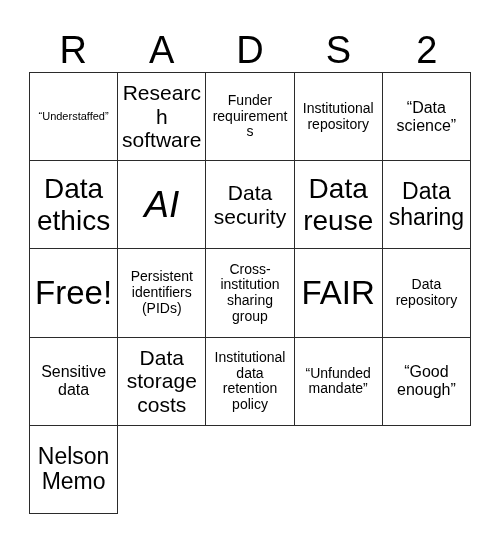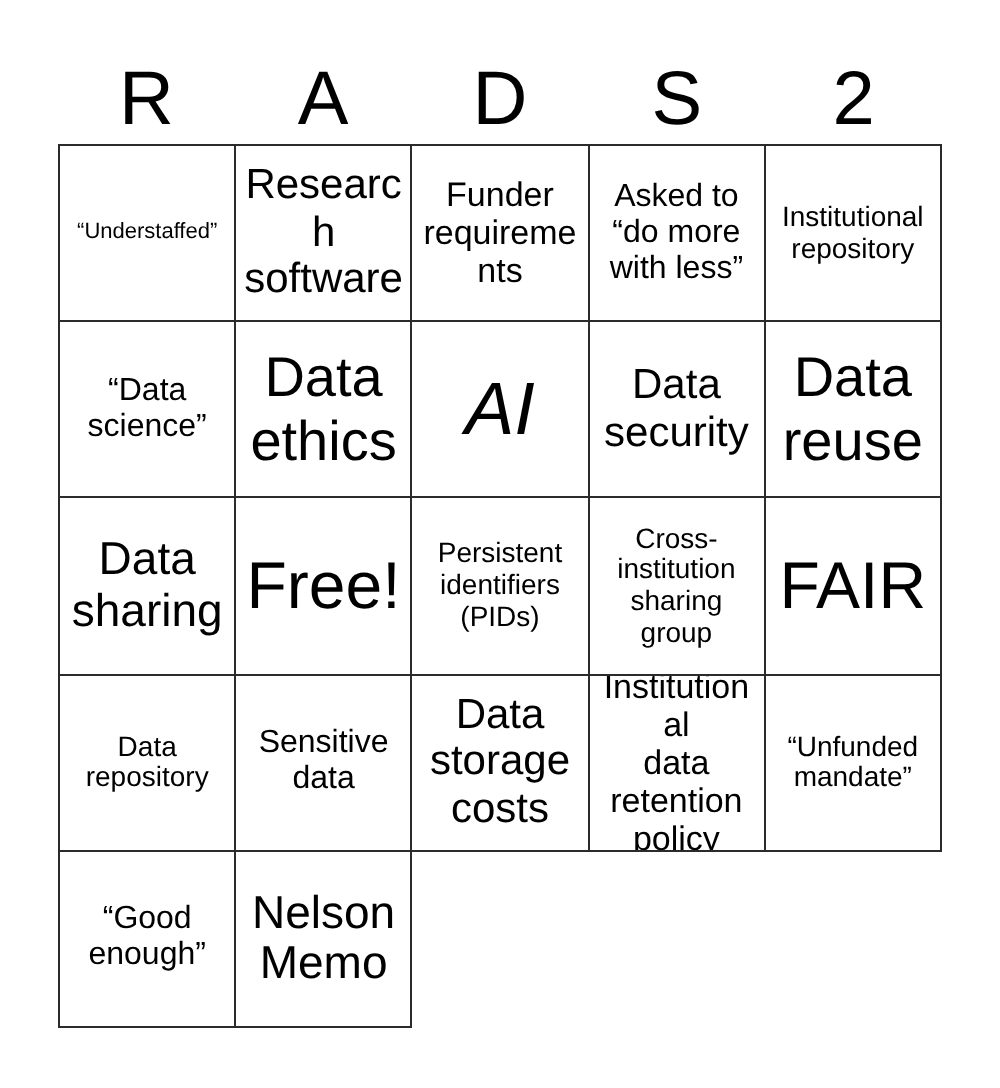--- a/index.html
+++ b/index.html
@@ -72,21 +72,21 @@
   .cell-text {
     display: block;
     width: 100%;
     line-height: 1.12;
     word-wrap: break-word;
     white-space: pre-line;
     color: #000000;
   }
   
   .fs-xxs .cell-text { font-size: 11px; }
-  .fs-xs  .cell-text { font-size: 17px; }
+  .fs-xs  .cell-text { font-size: 14px; }
   .fs-s   .cell-text { font-size: 14px; }
   .fs-m   .cell-text { font-size: 16px; }
   .fs-l   .cell-text { font-size: 21px; }
   .fs-xl  .cell-text { font-size: 23px; }
   .fs-xxl .cell-text { font-size: 28px; }
   .fs-huge .cell-text { font-size: 33px; }
   .fs-mega .cell-text { font-size: 37px; font-style: italic; }
 </style>
 </head>
 <body>
@@ -105,25 +105,20 @@
       <div class="cell fs-xxs">
         <span class="cell-text">“Understaffed”</span>
       </div>
       <div class="cell fs-l">
         <span class="cell-text">Research
 software</span>
       </div>
       <div class="cell fs-xs">
         <span class="cell-text">Funder
 requirements</span>
-      </div>
-      <div class="cell fs-m">
-        <span class="cell-text">Asked to
-“do more
-with less”</span>
       </div>
       <div class="cell fs-s">
         <span class="cell-text">Institutional
 repository</span>
       </div>
       <div class="cell fs-m">
         <span class="cell-text">“Data
 science”</span>
       </div>
       <div class="cell fs-xxl">

